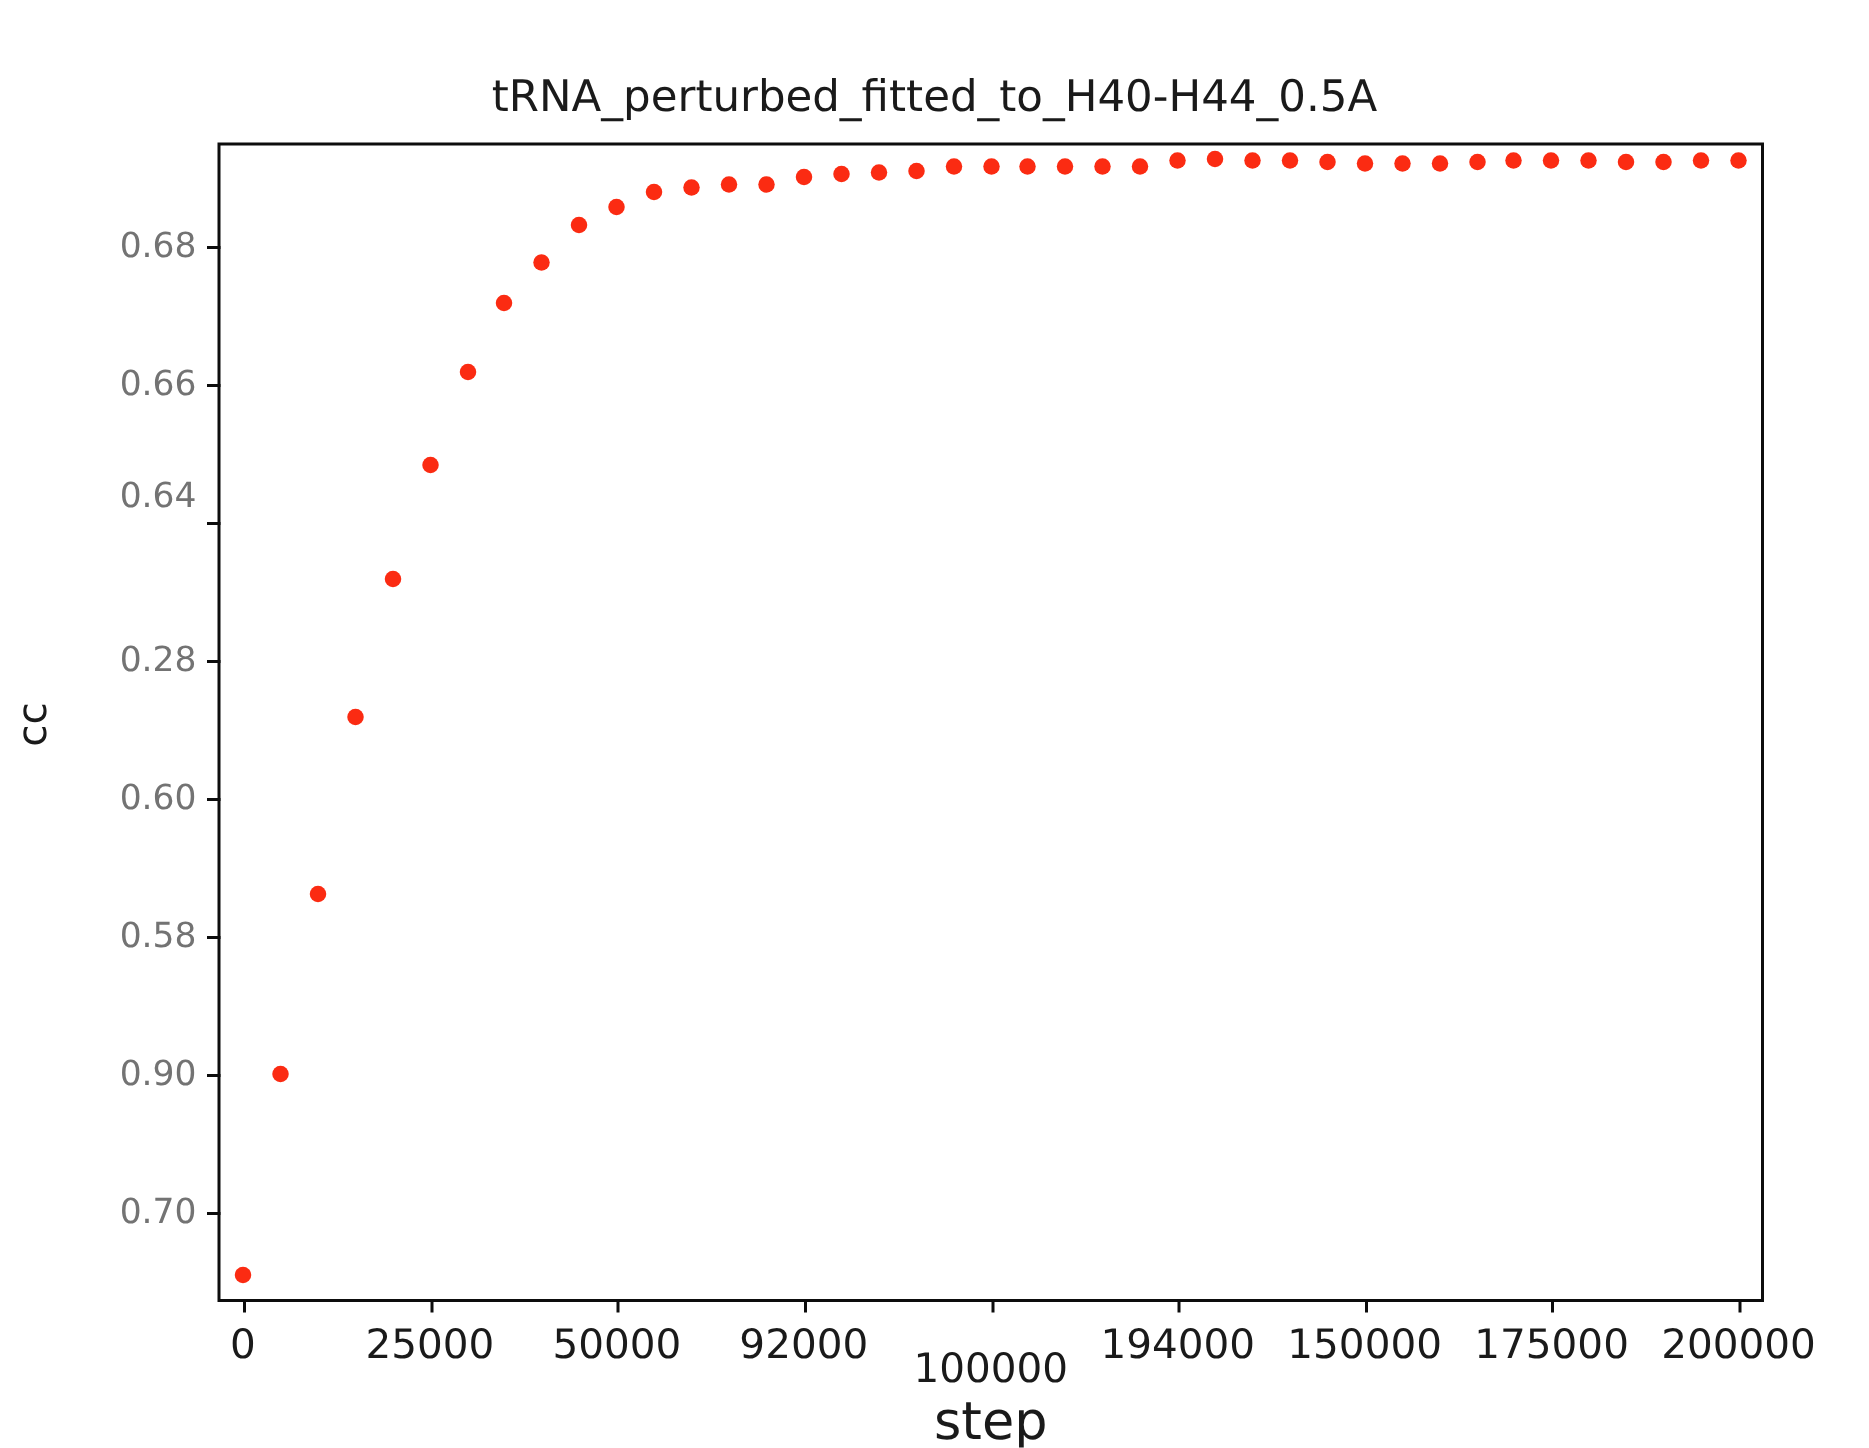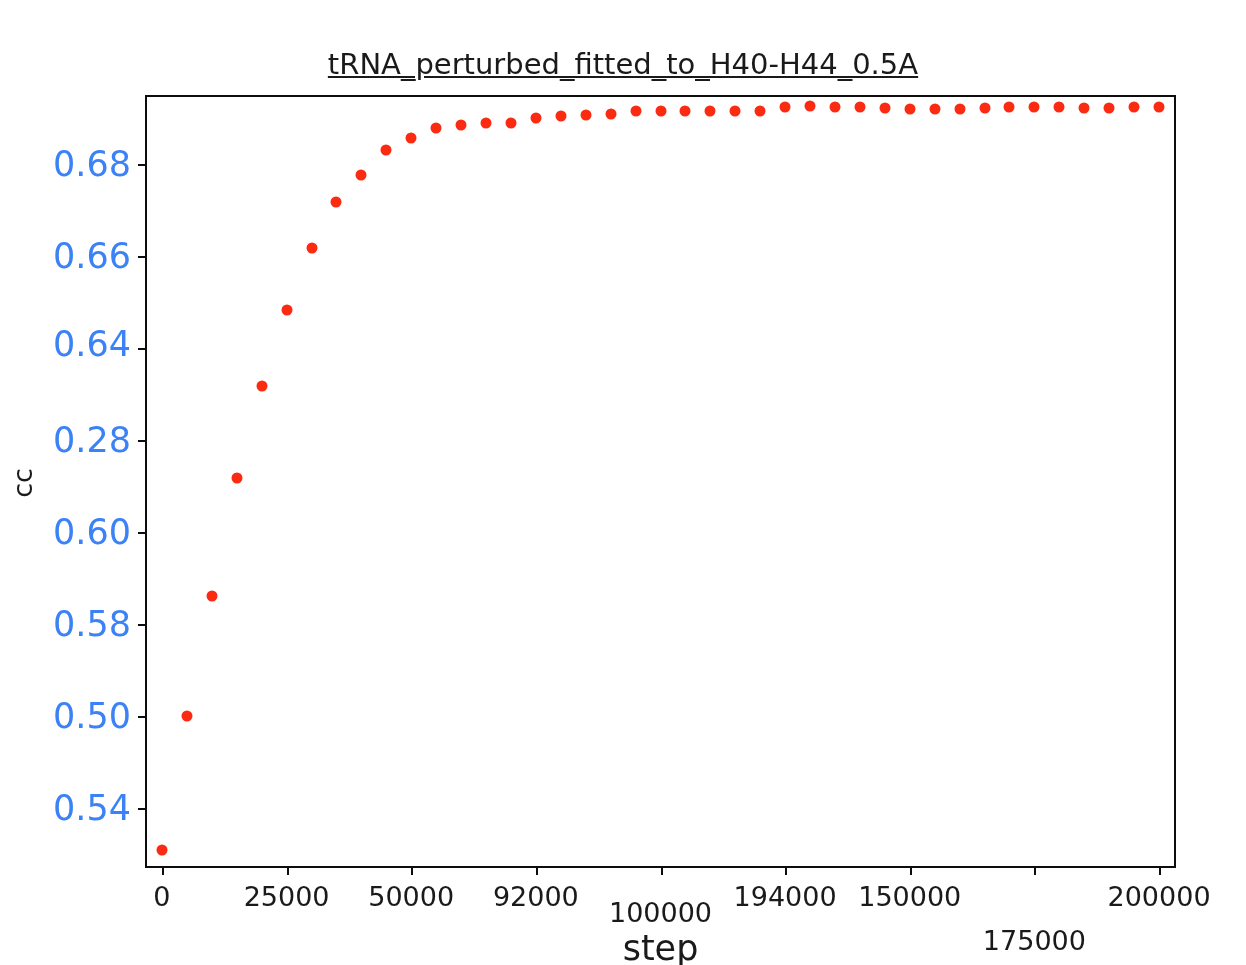--- a/index.html
+++ b/index.html
@@ -8,21 +8,21 @@
     width:1246px;height:965px;overflow:hidden;
     font-family:"DejaVu Sans","Liberation Sans",sans-serif;
     color:#000000;
   }
   #figure{position:relative;width:1246px;height:965px;background:#ffffff;}
 
   
   #chart-title{
     position:absolute;left:0;top:47px;width:1246px;
     text-align:center;font-size:29px;font-weight:400;color:#1a1a1a;
-    letter-spacing:0px;white-space:nowrap;text-decoration:underline;
+    letter-spacing:0px;white-space:nowrap;
   }
 
   
   #plot-area{
     position:absolute;left:145px;top:95px;width:1031px;height:773px;
     border:2.4px solid #0d0d0d;box-sizing:border-box;background:transparent;
   }
   #points-layer{position:absolute;left:0;top:0;width:100%;height:100%;overflow:visible;}
 
   .pt{
@@ -31,21 +31,21 @@
   }
 
   
   .ytick{
     position:absolute;left:-9px;width:9px;height:0;
     border-top:2.2px solid #0d0d0d;
   }
   .ylabel{
     position:absolute;right:calc(100% + 16px);
     transform:translateY(-50%);
-    font-size:35px;color:#3b82f6;white-space:nowrap;text-align:right;
+    font-size:23px;color:#737373;white-space:nowrap;text-align:right;
   }
   #ylabel-title{
     position:absolute;left:22px;top:50%;
     transform:translate(-50%,-50%) rotate(-90deg);
     transform-origin:center center;
     font-size:27px;color:#1a1a1a;white-space:nowrap;
   }
 
   
   .xtick{
@@ -109,50 +109,50 @@
         <div class="pt" style="left: 837.553px; top: 10.591px; background: rgb(251, 43, 18); width: 11px; height: 11px;"></div>
         <div class="pt" style="left: 862.481px; top: 10.1305px; background: rgb(251, 43, 18); width: 11px; height: 11px;"></div>
         <div class="pt" style="left: 887.408px; top: 9.67006px; background: rgb(251, 43, 18); width: 11px; height: 11px;"></div>
         <div class="pt" style="left: 912.335px; top: 10.1305px; background: rgb(251, 43, 18); width: 11px; height: 11px;"></div>
         <div class="pt" style="left: 937.262px; top: 10.591px; background: rgb(251, 43, 18); width: 11px; height: 11px;"></div>
         <div class="pt" style="left: 962.189px; top: 10.591px; background: rgb(251, 43, 18); width: 11px; height: 11px;"></div>
         <div class="pt" style="left: 987.117px; top: 10.1305px; background: rgb(251, 43, 18); width: 11px; height: 11px;"></div>
         <div class="pt" style="left: 1012.04px; top: 10.1305px; background: rgb(251, 43, 18); width: 11px; height: 11px;"></div>
       </div>
   <div class="ytick" style="top: 711.44px;"></div>
-      <div class="ylabel" style="top: 711.44px;">0.54</div>
+      <div class="ylabel" style="top: 711.44px;">0.70</div>
       <div class="ytick" style="top: 619.344px;"></div>
-      <div class="ylabel" style="top: 619.344px;">0.50</div>
+      <div class="ylabel" style="top: 619.344px;">0.90</div>
       <div class="ytick" style="top: 527.249px;"></div>
       <div class="ylabel" style="top: 527.249px;">0.58</div>
       <div class="ytick" style="top: 435.153px;"></div>
       <div class="ylabel" style="top: 435.153px;">0.60</div>
       <div class="ytick" style="top: 343.057px;"></div>
       <div class="ylabel" style="top: 343.057px;">0.28</div>
       <div class="ytick" style="top: 250.961px;"></div>
-      <div class="ylabel" style="top: 247px; text-align: center;">0.64</div>
+      <div class="ylabel" style="top: 234px; text-align: center;">0.64</div>
       <div class="ytick" style="top: 158.865px;"></div>
       <div class="ylabel" style="top: 158.865px;">0.66</div>
       <div class="ytick" style="top: 66.7695px;"></div>
       <div class="ylabel" style="top: 66.7695px;">0.68</div>
       <div class="xtick" style="left: 14.9563px;"></div>
       <div class="xlabel" style="left: 14.9563px;">0</div>
       <div class="xtick" style="left: 139.592px;"></div>
       <div class="xlabel" style="left: 139.592px;">25000</div>
       <div class="xtick" style="left: 264.228px;"></div>
       <div class="xlabel" style="left: 264.228px;">50000</div>
       <div class="xtick" style="left: 388.864px;"></div>
       <div class="xlabel" style="left: 388.864px;">92000</div>
       <div class="xtick" style="left: 513.5px;"></div>
       <div class="xlabel" style="left: 513.5px; margin-top: 16px;">100000</div>
       <div class="xtick" style="left: 638.136px;"></div>
       <div class="xlabel" style="left: 638.136px;">194000</div>
       <div class="xtick" style="left: 762.772px;"></div>
       <div class="xlabel" style="left: 762.772px;">150000</div>
       <div class="xtick" style="left: 887.408px;"></div>
-      <div class="xlabel" style="left: 887.408px; margin-top: 44px;">175000</div>
+      <div class="xlabel" style="left: 887.408px;">175000</div>
       <div class="xtick" style="left: 1012.04px;"></div>
       <div class="xlabel" style="left: 1012.04px;">200000</div>
     </div>
 
   <div id="xlabel-title">step</div>
 
 </div>
 
 </body></html>

